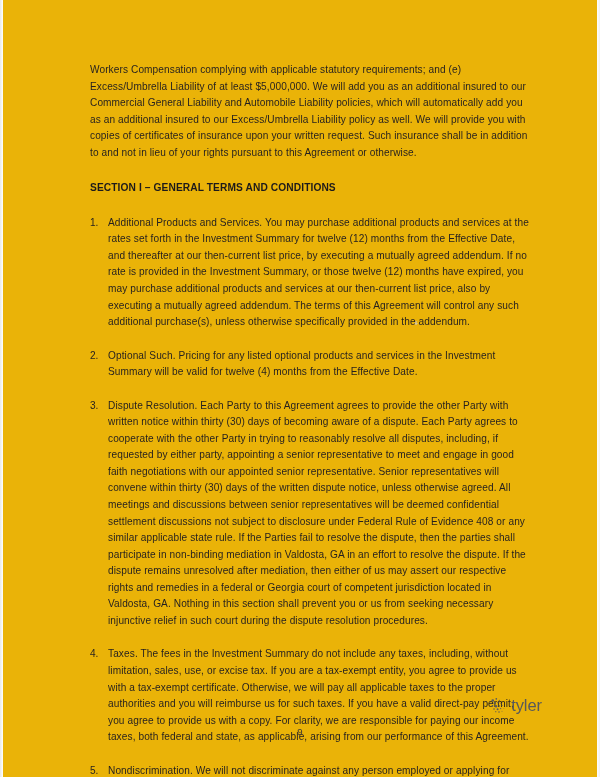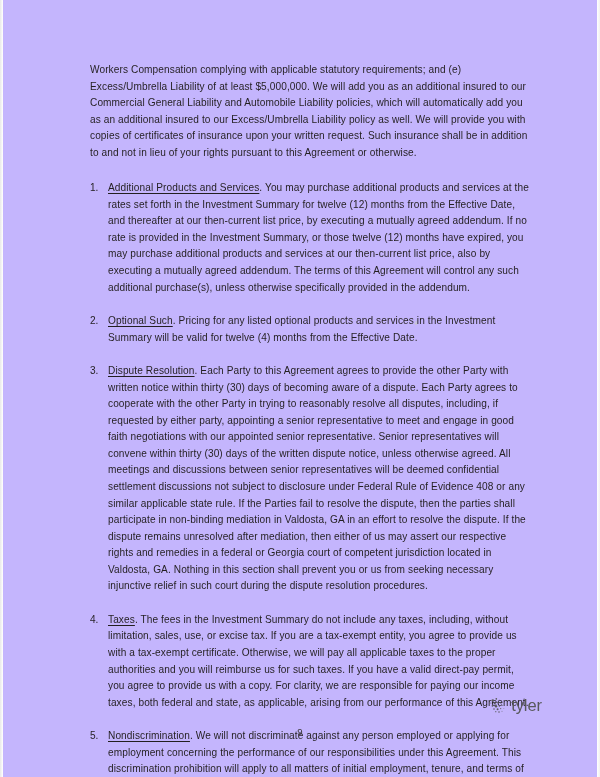--- a/index.html
+++ b/index.html
@@ -12,21 +12,21 @@
     height: 777px;
     position: relative;
     overflow: hidden;
     font-family: "Liberation Sans", sans-serif;
     color: #231f20;
   }
 
   .page {
     position: absolute;
     inset: 0;
-    background: #c4b5fd;
+    background: #eab308;
     box-sizing: border-box;
   }
 
   
   .scan-edge-left {
     position: absolute;
     left: 0; top: 0; bottom: 0;
     width: 3px;
     background: linear-gradient(to right, #e9e9e9, #ffffff);
     pointer-events: none;
@@ -84,21 +84,20 @@
   .clause-num {
     position: absolute;
     left: 0;
     top: 0;
     font-size: 10.1px;
     line-height: 16.55px;
     color: #231f20;
   }
 
   .clause-term {
-    text-decoration: underline;
     text-underline-offset: 1.5px;
     text-align: right;
   }
 
   
   .footer {
     position: absolute;
     left: 0;
     right: 0;
     bottom: 0;
@@ -152,20 +151,21 @@
   <div class="scan-edge-left"></div>
   <div class="scan-edge-right"></div>
 
   <div class="speck speck-a"></div>
   <div class="speck speck-b"></div>
 
   <div class="content">
 
     <p class="para intro-para">Workers Compensation complying with applicable statutory requirements; and (e) Excess/Umbrella Liability of at least $5,000,000. We will add you as an additional insured to our Commercial General Liability and Automobile Liability policies, which will automatically add you as an additional insured to our Excess/Umbrella Liability policy as well. We will provide you with copies of certificates of insurance upon your written request.  Such insurance shall be in addition to and not in lieu of your rights pursuant to this Agreement or otherwise.</p>
 
+    <h2 class="section-heading">SECTION I – GENERAL TERMS AND CONDITIONS</h2>
 
     <ol class="clause-list">
 
       <li class="clause">
         <span class="clause-num">1.</span>
         <p class="para"><span class="clause-term">Additional Products and Services</span><span>. You may purchase additional products and services at the rates set forth in the Investment Summary for twelve (12) months from the Effective Date, and thereafter at our then-current list price, by executing a mutually agreed addendum. If no rate is provided in the Investment Summary, or those twelve (12) months have expired, you may purchase additional products and services at our then-current list price, also by executing a mutually agreed addendum. The terms of this Agreement will control any such additional purchase(s), unless otherwise specifically provided in the addendum.</span></p>
       </li>
 
       <li class="clause">
         <span class="clause-num">2.</span>

